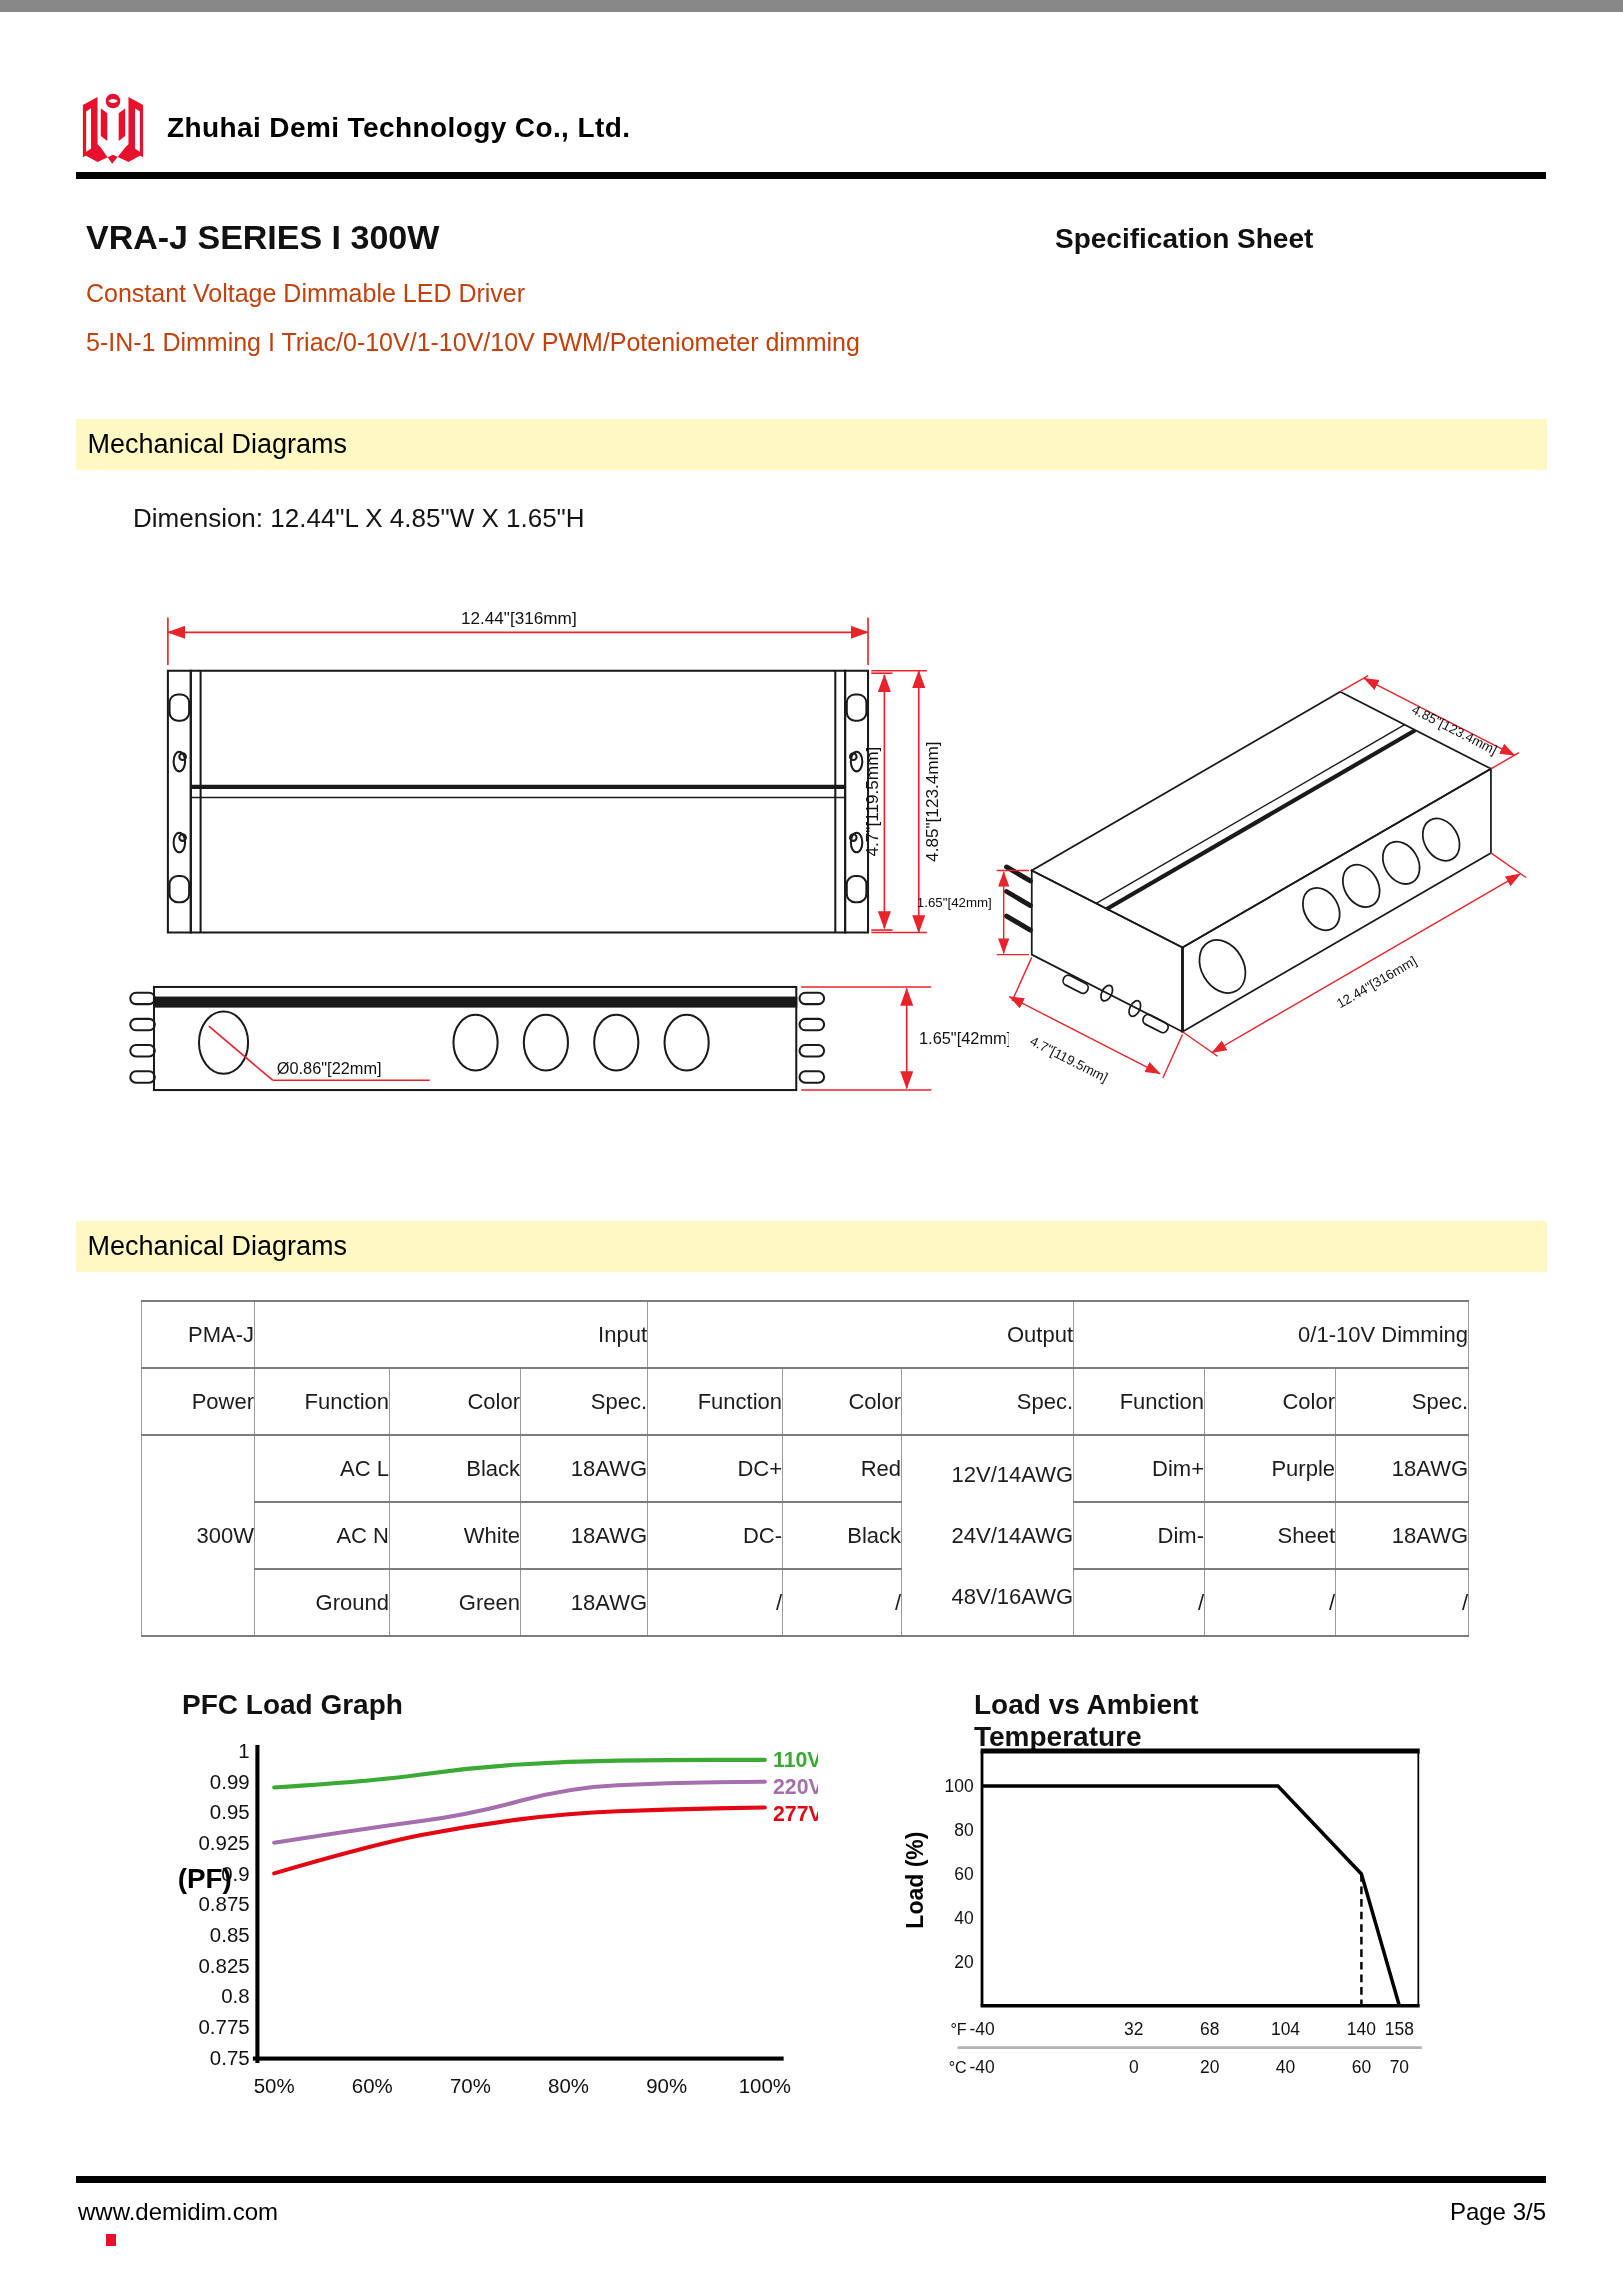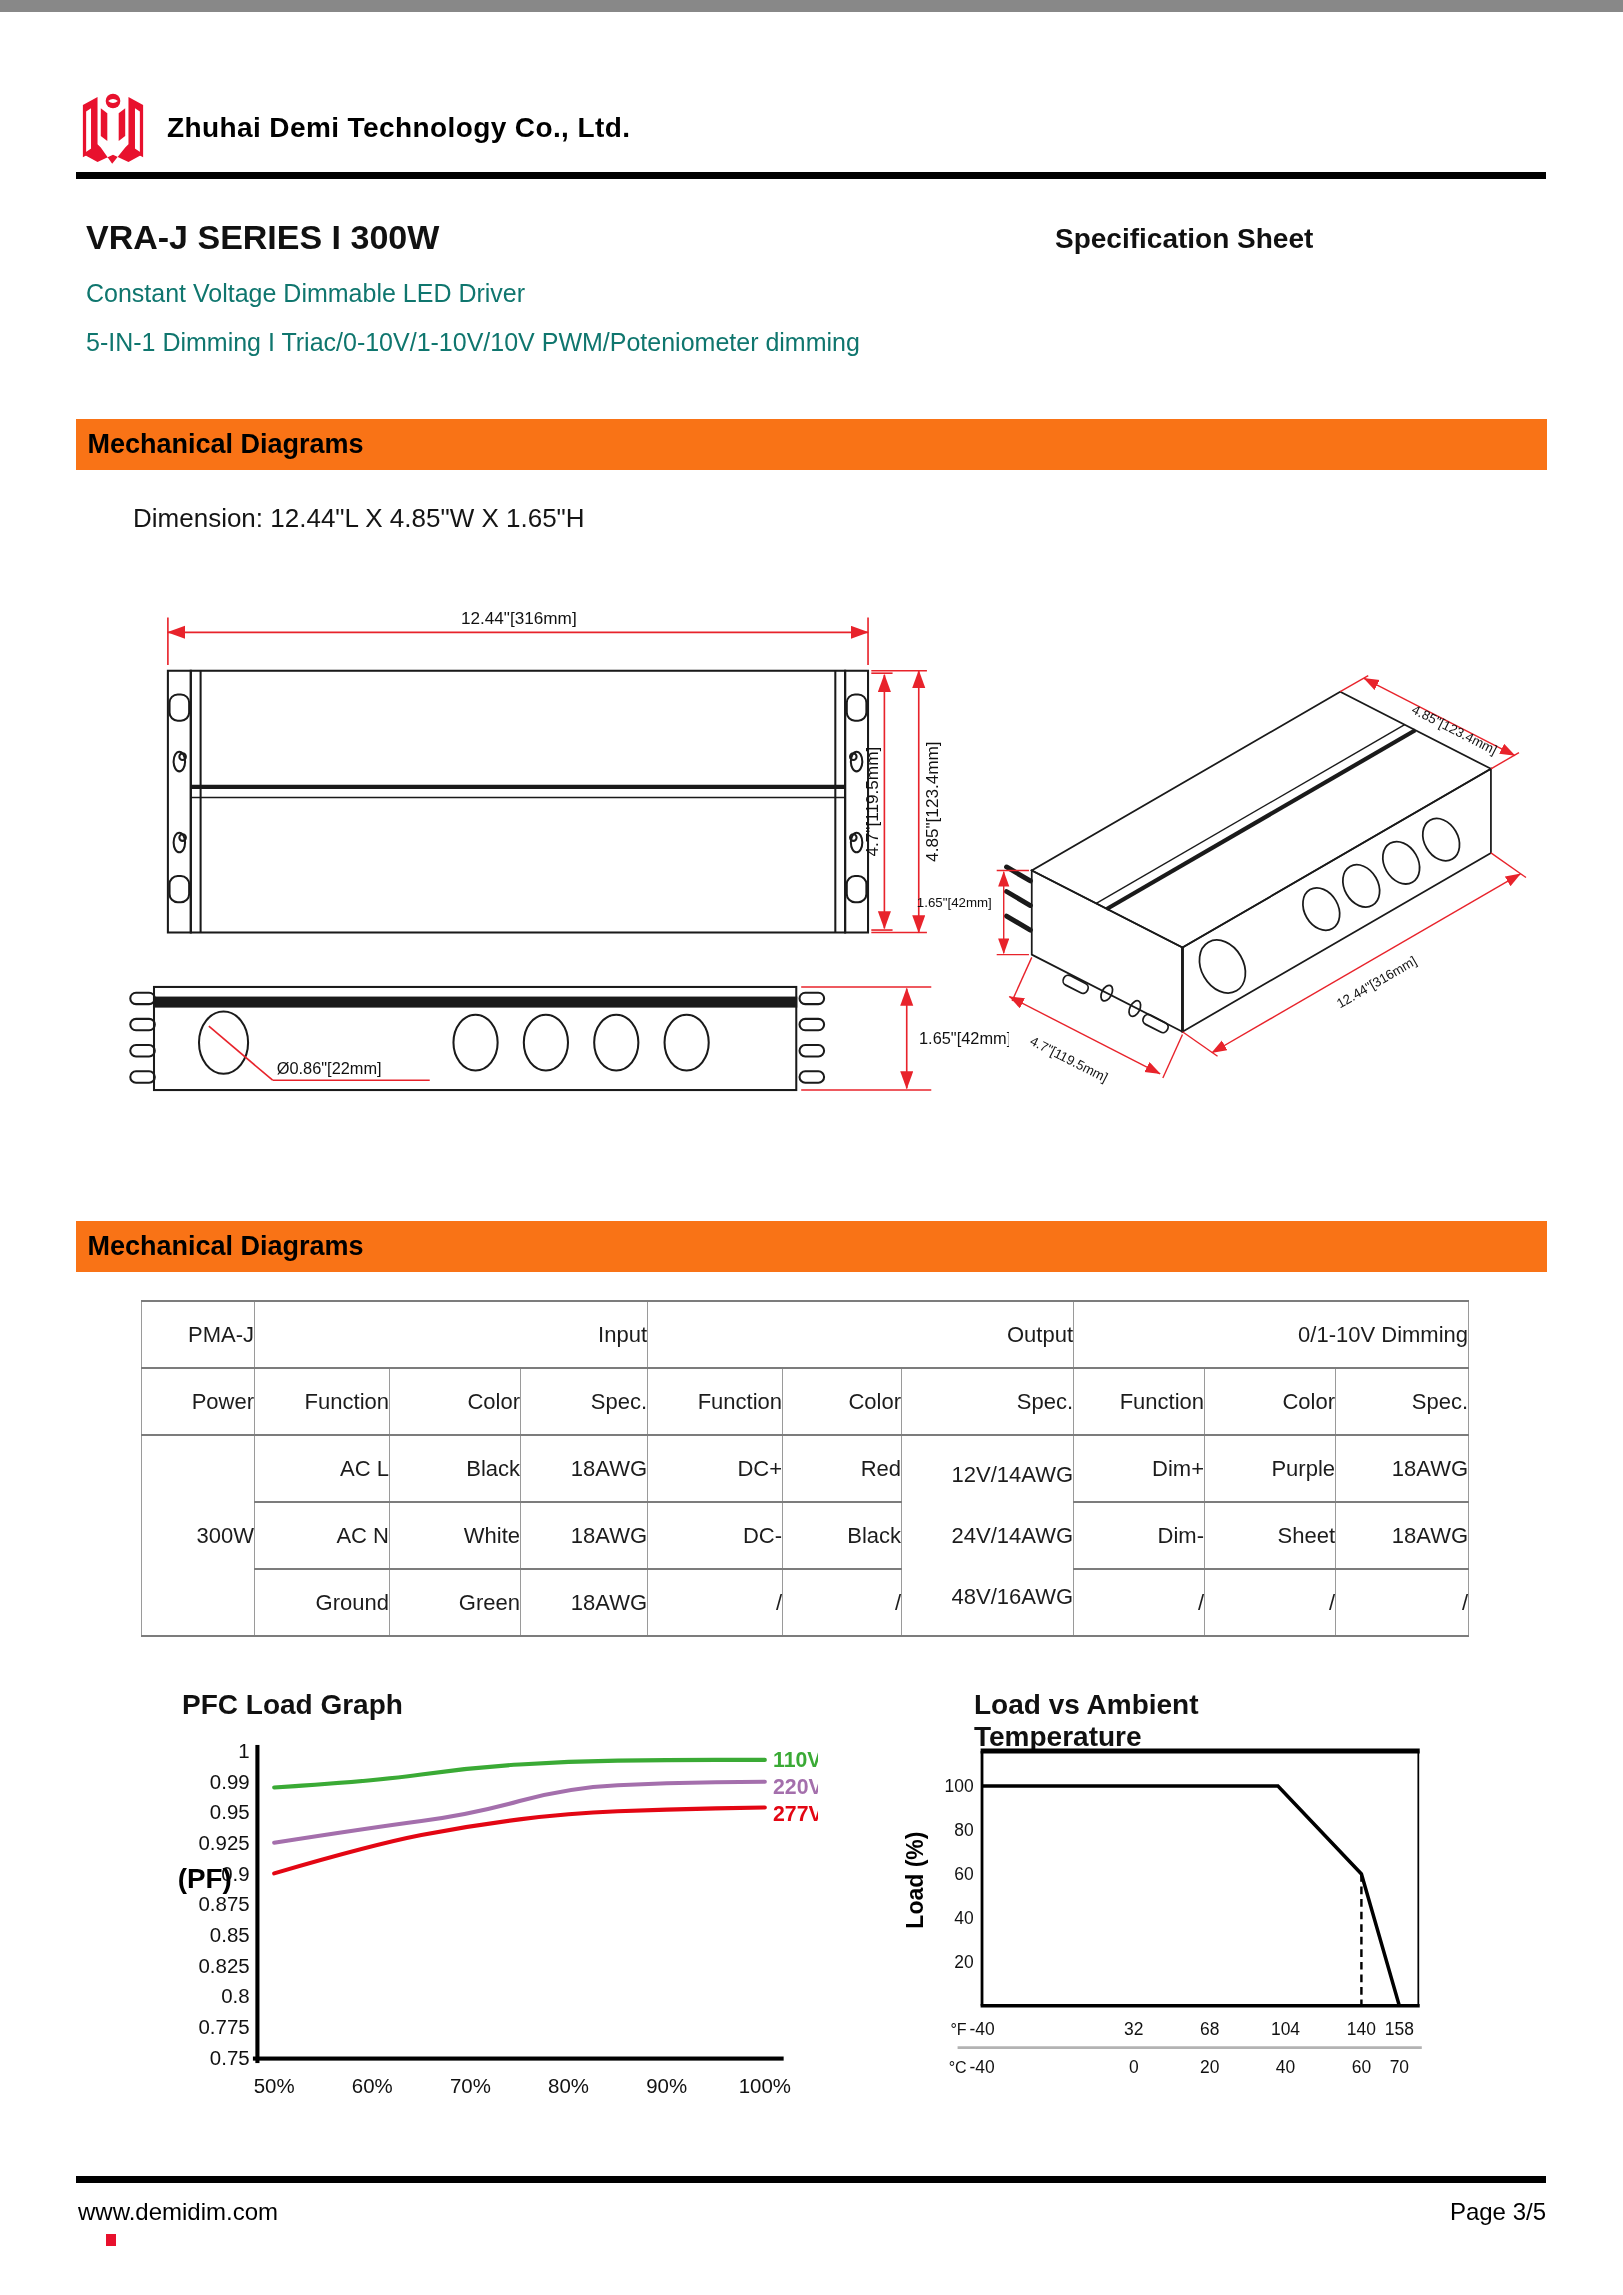--- a/index.html
+++ b/index.html
@@ -3,23 +3,23 @@
 <meta charset="utf-8">
 <style>
   html,body{margin:0;padding:0;background:#888;}
   .page{position:relative;width:1623px;height:2295px;background:#ffffff;
         font-family:"Liberation Sans",sans-serif;color:#111;overflow:hidden;margin:12px auto;}
   .abs{position:absolute;}
   .company-name{font-size:28px;font-weight:bold;color:#000;letter-spacing:0.4px;}
   .rule{background:#000;height:7.4px;}
   .product-title{font-size:34px;font-weight:bold;}
   .sheet-label{font-size:28px;font-weight:bold;text-align:left;}
-  .subtitle{font-size:25px;color:#0f766e;}
-  .section-bar{background:#f97316;height:51px;line-height:51px;padding-left:11.5px;
-               font-size:27px;font-weight:bold;color:#000;}
+  .subtitle{font-size:25px;color:#c2410c;}
+  .section-bar{background:#fef9c3;height:51px;line-height:51px;padding-left:11.5px;
+               font-size:27px;font-weight:normal;color:#000;}
   .dim-note{font-size:26px;color:#151515;}
   .chart-title{font-size:28px;font-weight:bold;text-align:left;}
   table.wiring{border-collapse:collapse;table-layout:fixed;width:1325px;font-size:22px;color:#1c1c1c;}
   table.wiring td{border-left:1.6px solid #9a9a9a;border-right:1.6px solid #9a9a9a;
        border-top:2.5px solid #7c7c7c;border-bottom:2.5px solid #7c7c7c;
        text-align:right;vertical-align:middle;height:65px;padding:0;background:#fff;}
   .spec3 div{line-height:61px;}
   .footer-text{font-size:24px;color:#000;}
   svg text{font-family:"Liberation Sans",sans-serif;}
 </style>

